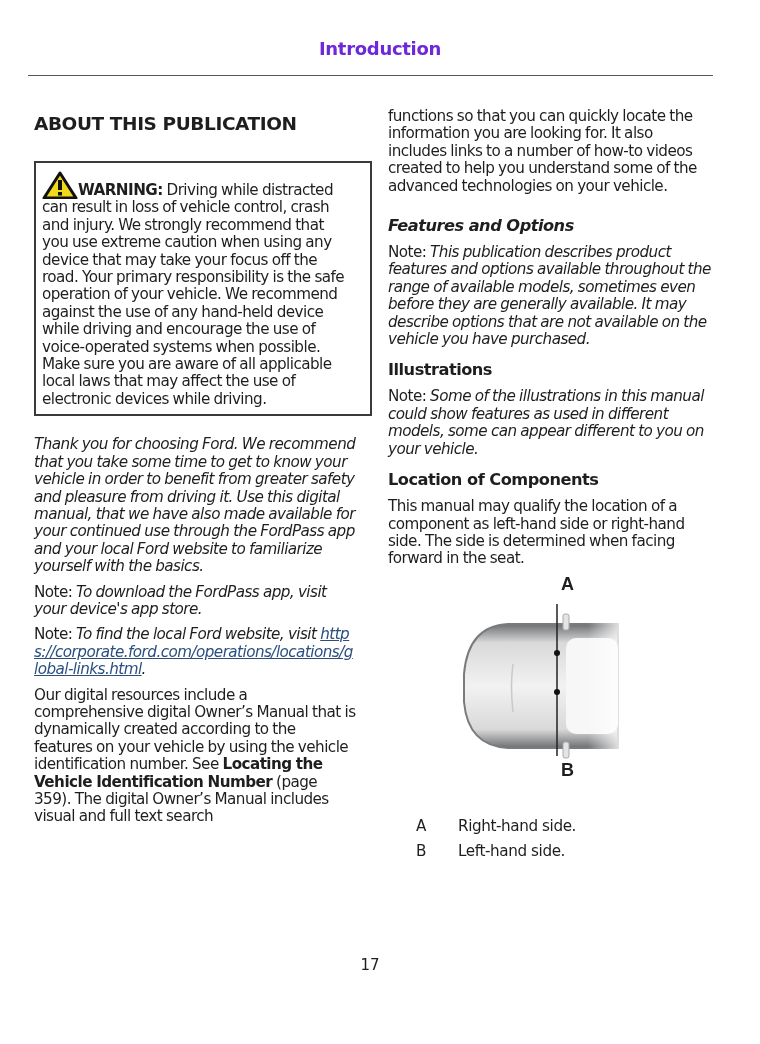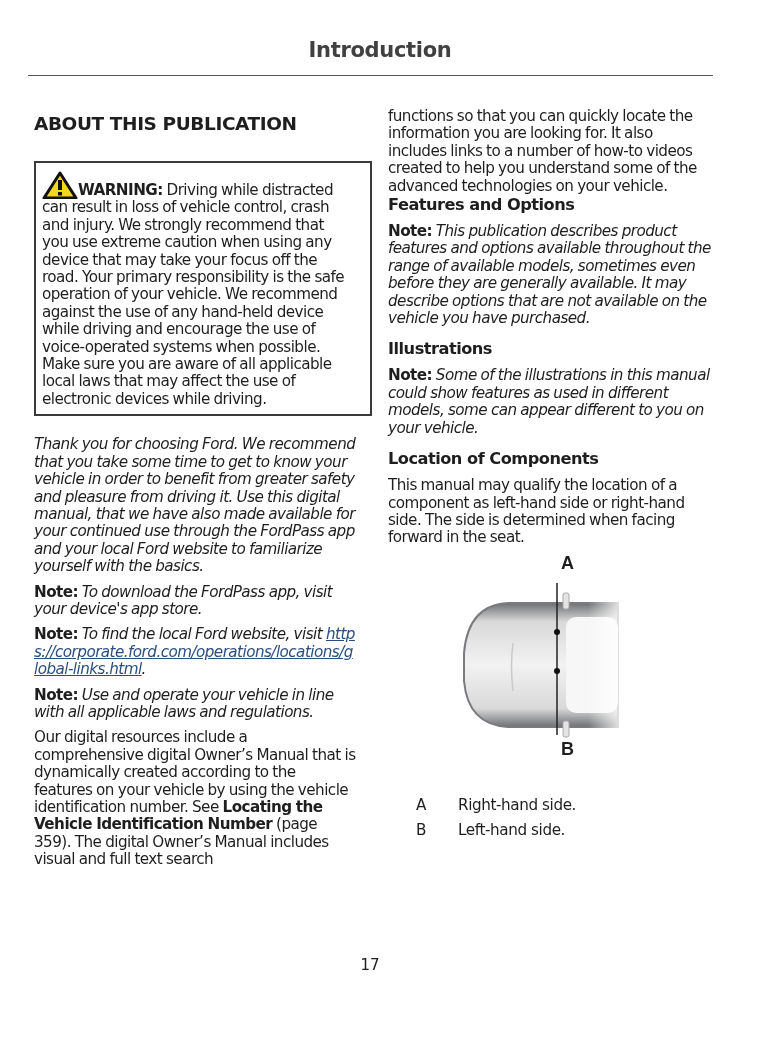--- a/index.html
+++ b/index.html
@@ -2,40 +2,40 @@
 <html><head>
 <meta charset="utf-8">
 <style>
   html, body { margin: 0; padding: 0; background: #ffffff; }
   body {
     width: 760px; height: 1044px; position: relative; overflow: hidden;
     font-family: "DejaVu Sans", sans-serif; color: #1e1e1e;
   }
   .page-title {
     position: absolute; left: 0; width: 760px; top: 38px; text-align: center;
-    font-family: "DejaVu Sans", sans-serif; font-weight: bold; font-size: 21px; color: #404040;
+    font-family: "DejaVu Sans", sans-serif; font-weight: bold; font-size: 18px; color: #6d28d9;
     letter-spacing: -0.3px;
   }
   .title-rule { position: absolute; left: 28px; width: 685px; top: 75px; height: 0; border-top: 1.5px solid #555; }
 
   .col { position: absolute; top: 108px; }
   .col-left { left: 34px; width: 322px; }
   .col-right { left: 388px; width: 326px; }
 
   .body-text { font-size: 15.2px; line-height: 17.4px; letter-spacing: -0.55px; margin: 0; word-spacing: -0.5px; }
   .h1 { font-weight: bold; font-size: 18.5px; letter-spacing: -0.4px; margin: 5px 0 0 0; line-height: 22px; }
   .h2 { font-weight: bold; font-size: 16.2px; letter-spacing: -0.5px; margin: 0; line-height: 20px; }
 
   .warning-box {
     border: 2px solid #3a3a3a; margin-top: 26px; padding: 8px 22px 6px 6px; width: 306px;
   }
   .warning-icon { display: inline-block; vertical-align: -4px; width: 36px; height: 28px; }
   .warn-label { font-weight: bold; }
 
-  .note-label { font-weight: bold; font-style: normal; text-align: right; }
+  .note-label { font-weight: normal; font-style: normal; text-align: right; }
   .note-body { font-style: italic; }
   .para { margin-top: 8px; }
   .link { color: #2a4f7f; text-decoration: underline; }
 
   .diagram { position: relative; height: 220px; width: 326px; margin-top: 16px; }
   .legend { margin-top: 10px; }
   .legend-row { display: flex; font-size: 15.2px; line-height: 25px; letter-spacing: -0.4px; }
   .legend-key { width: 42px; padding-left: 28px; }
 
   .page-number { position: absolute; top: 956px; left: 0; width: 740px; text-align: center; font-size: 15px; }
@@ -64,34 +64,31 @@
   <p class="body-text" style="margin-top:20px;font-style:italic;">Thank you for choosing Ford.  We recommend that you take some time to get to know your vehicle in order to benefit from greater safety and pleasure from driving it.  Use this digital manual, that we have also made available for your continued use through the FordPass app and your local Ford website to familiarize yourself with the basics.</p>
 
   <p class="body-text para">
     <span class="note-label">Note:</span><span class="note-body"> To download the FordPass app, visit your device's app store.</span>
   </p>
 
   <p class="body-text para">
     <span class="note-label">Note:</span><span class="note-body"> To find the local Ford website, visit </span><span class="note-body link" style="word-break: break-all;">https://corporate.ford.com/operations/locations/global-links.html</span><span class="note-body">.</span>
   </p>
 
-  <p class="body-text para">
-    <span class="note-label">Note:</span><span class="note-body">  Use and operate your vehicle in line with all applicable laws and regulations.</span>
-  </p>
 
 
   <p class="body-text para">
     <span>Our digital resources include a comprehensive digital Owner’s Manual that is dynamically created according to the features on your vehicle by using the vehicle identification number.  See </span><span style="font-weight:bold;">Locating the Vehicle Identification Number</span><span> (page 359).  The digital Owner’s Manual includes visual and full text search</span>
   </p>
 </div>
 
 <div class="col col-right">
   <p class="body-text">functions so that you can quickly locate the information you are looking for. It also includes links to a number of how-to videos created to help you understand some of the advanced technologies on your vehicle.</p>
 
-  <div class="h2" style="margin-top:0;">Features and Options</div>
+  <div class="h2" style="margin-top:21px;font-style:italic;">Features and Options</div>
   <p class="body-text" style="margin-top:8px;">
     <span class="note-label">Note:</span><span class="note-body"> This publication describes product features and options available throughout the range of available models, sometimes even before they are generally available. It may describe options that are not available on the vehicle you have purchased.</span>
   </p>
 
   <div class="h2" style="margin-top:12px;">Illustrations</div>
   <p class="body-text" style="margin-top:8px;">
     <span class="note-label">Note:</span><span class="note-body">  Some of the illustrations in this manual could show features as used in different models, some can appear different to you on your vehicle.</span>
   </p>
 
   <div class="h2" style="margin-top:12px;">Location of Components</div>

